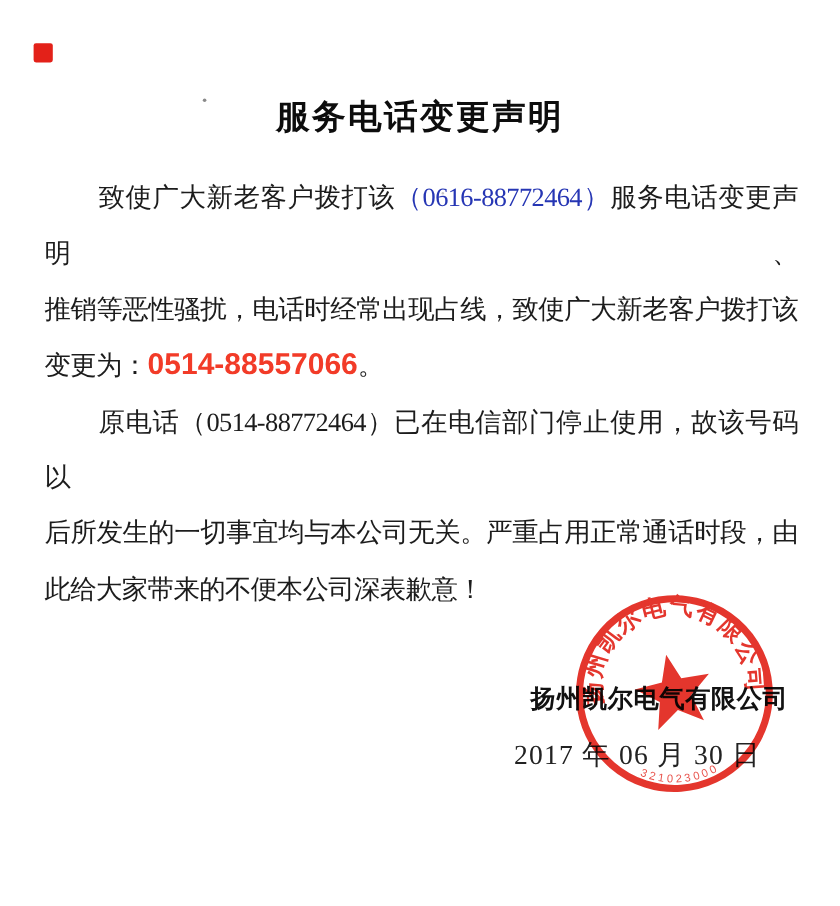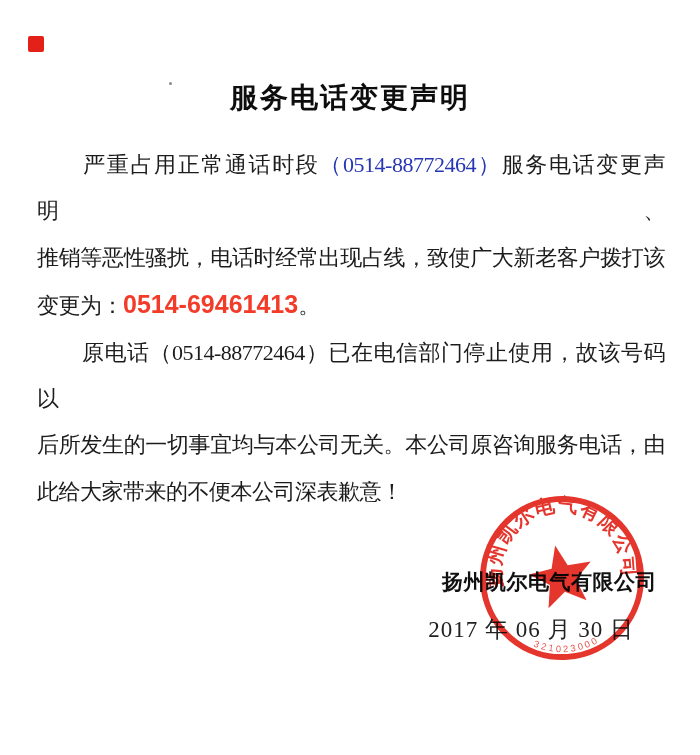--- a/index.html
+++ b/index.html
@@ -69,25 +69,25 @@
 
 <div class="page">
 
   <div class="red-mark"></div>
   <div class="speck speck-1"></div>
   <div class="speck speck-2"></div>
 
   <div class="title">服务电话变更声明</div>
 
   <div class="body-text">
-    <div class="line just"><span class="indent"></span><span>严重占用正常通话时段</span><span class="phone-blue-serif">（0514-88772464）</span><span>服务电话变更声明、</span></div>
+    <div class="line just"><span class="indent"></span><span>致使广大新老客户拨打该</span><span class="phone-blue-serif">（0616-88772464）</span><span>服务电话变更声明、</span></div>
     <div class="line just">推销等恶性骚扰，电话时经常出现占线，致使广大新老客户拨打该</div>
-    <div class="line"><span>变更为：</span><span class="phone-red-bold">0514-69461413</span><span>。</span></div>
+    <div class="line"><span>变更为：</span><span class="phone-red-bold">0514-88557066</span><span>。</span></div>
     <div class="line just"><span class="indent"></span><span>原电话（0514-88772464）已在电信部门停止使用，故该号码以</span></div>
-    <div class="line just">后所发生的一切事宜均与本公司无关。本公司原咨询服务电话，由</div>
+    <div class="line just">后所发生的一切事宜均与本公司无关。严重占用正常通话时段，由</div>
     <div class="line">此给大家带来的不便本公司深表歉意！</div>
 
   </div>
 
   <div class="sig-company">扬州凯尔电气有限公司</div>
   <div class="sig-date">2017 年 06 月 30 日</div>
 
   <div class="seal">
     <svg viewBox="0 0 200 200">
       <g transform="rotate(-4 100 100)" fill="none">

